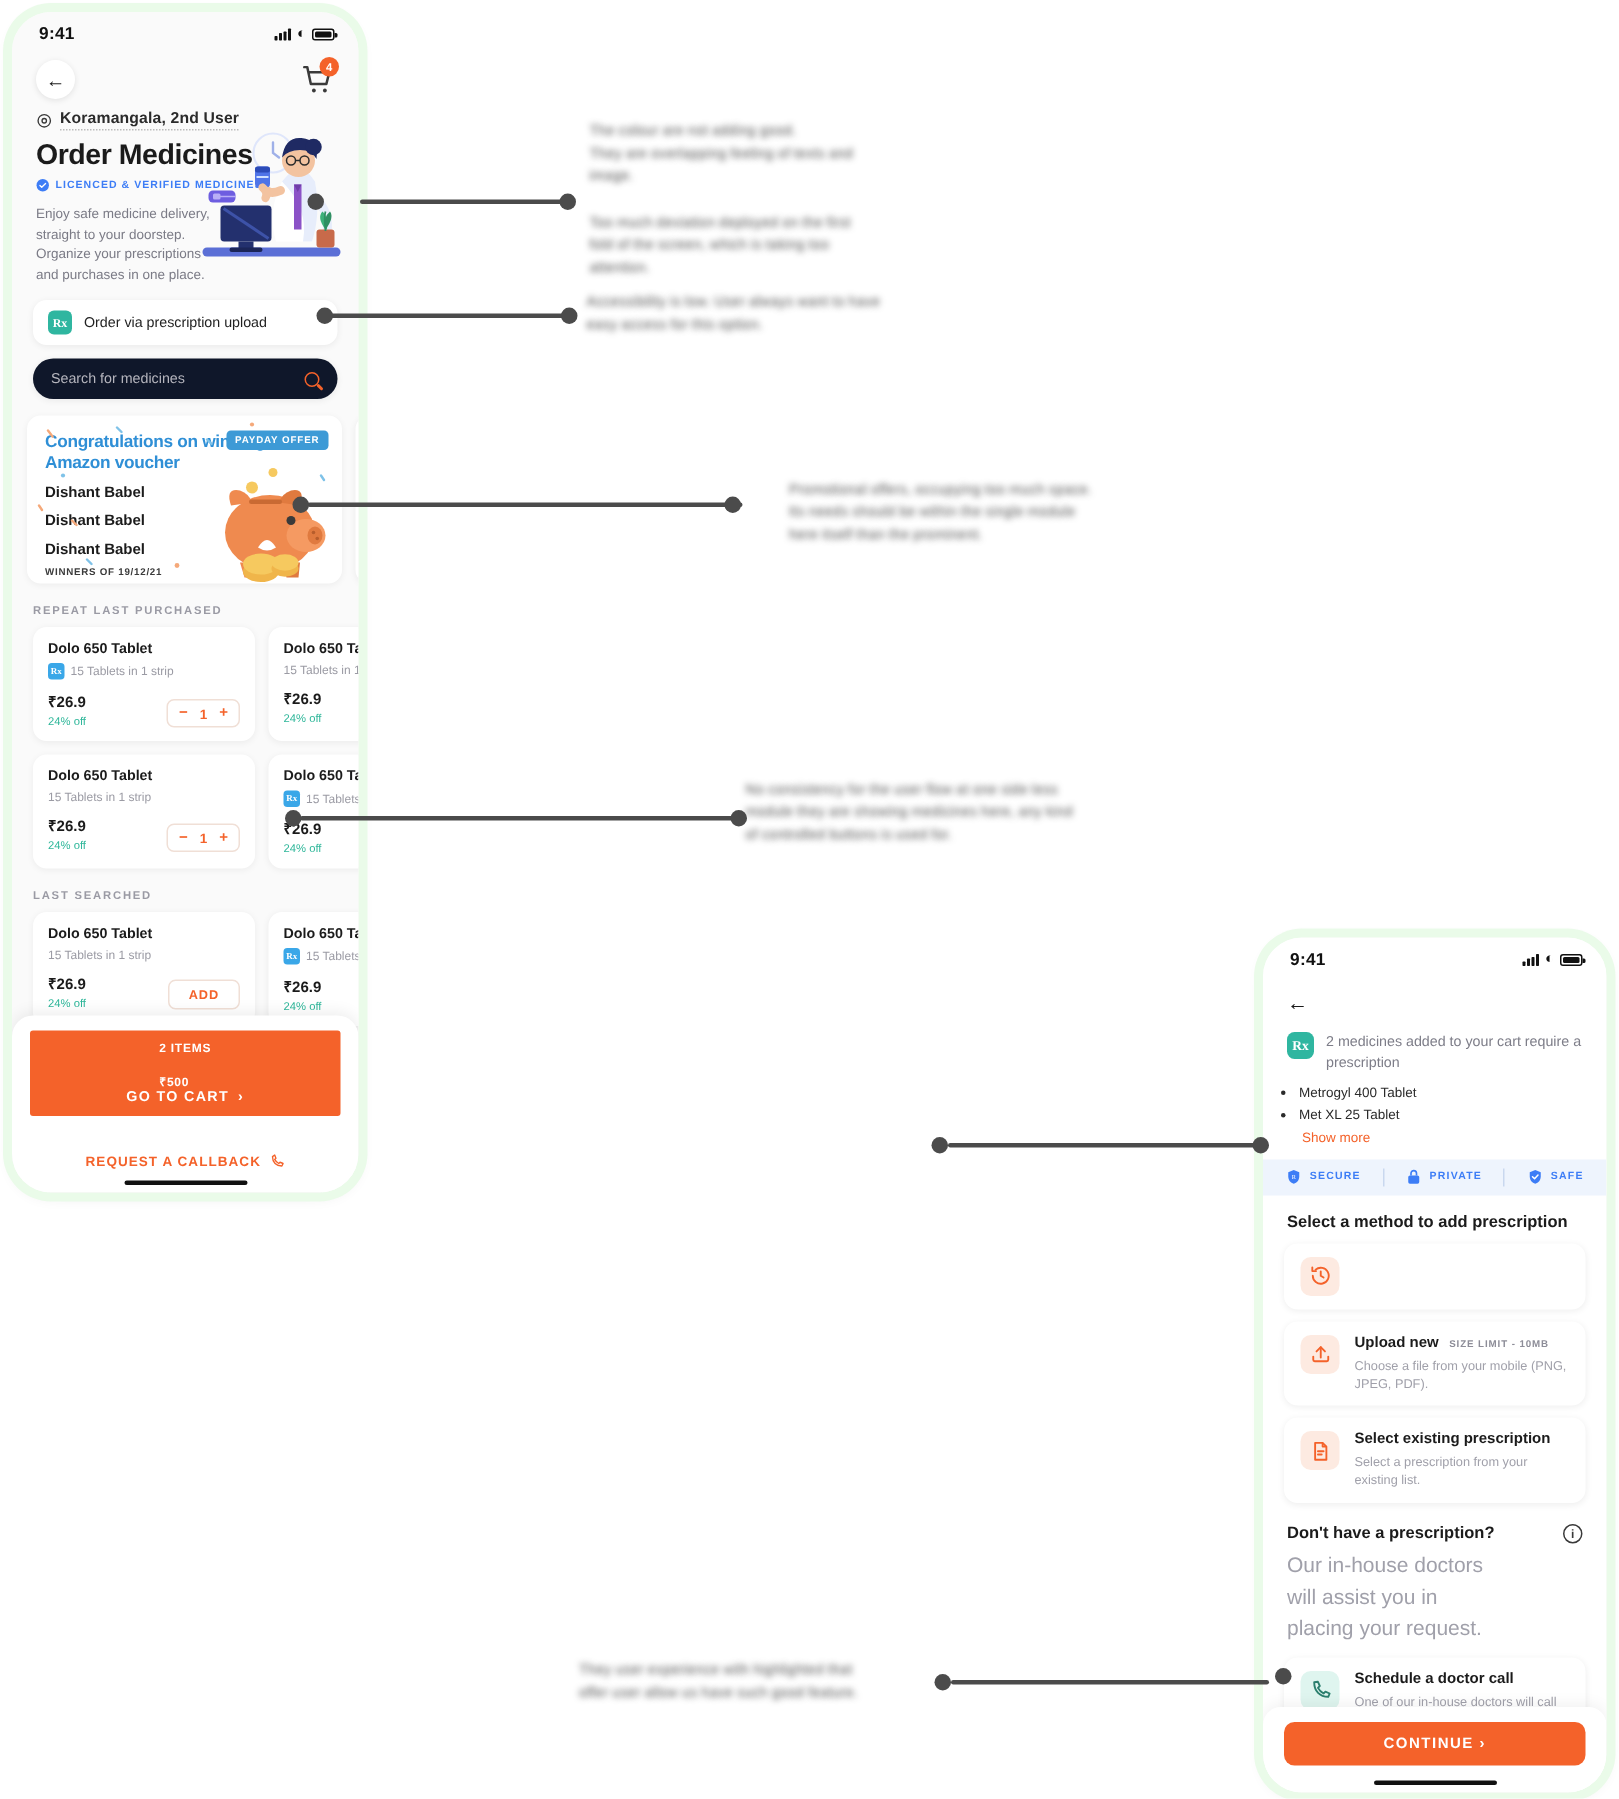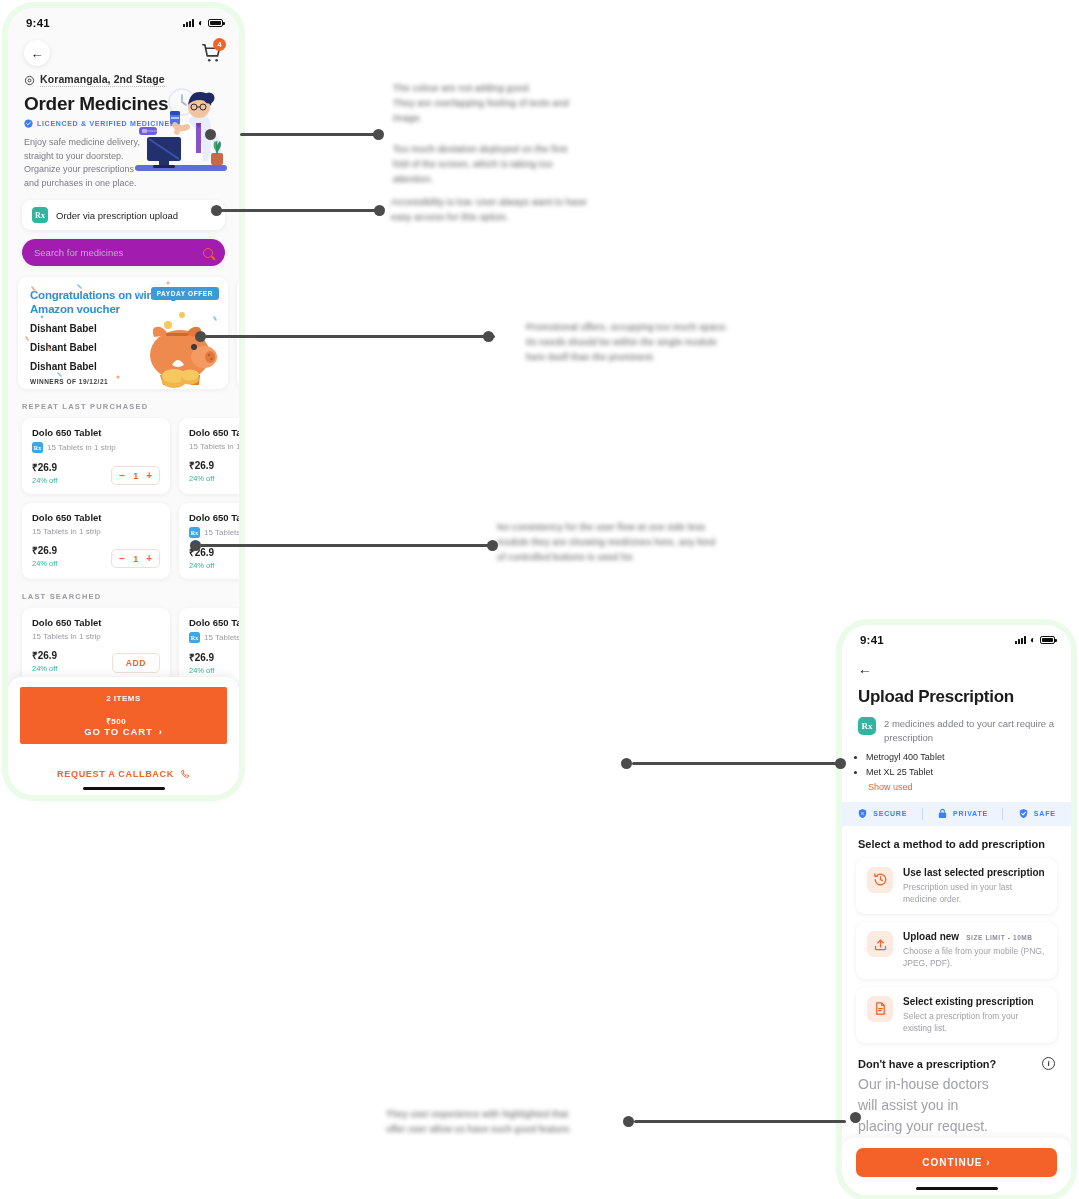--- a/index.html
+++ b/index.html
@@ -71,21 +71,21 @@
     display:flex; align-items:center; gap:8px;
   }
   .rxbadge {
     width:16px;height:16px;border-radius:4px;background:#2fb6a0;color:#fff;
     font-size:8px;font-weight:bold;display:flex;align-items:center;justify-content:center;
     font-family:"Liberation Serif", serif;
   }
   .rxcard-label { font-size:9.5px; color:#222; font-weight:500; }
 
   .searchbar {
-    margin: 9px 14px 0 14px; background:#a21caf; border-radius:16px;
+    margin: 9px 14px 0 14px; background:#0f172a; border-radius:16px;
     box-shadow:0 1px 5px rgba(0,0,0,.07); padding:8px 12px;
     display:flex; align-items:center; justify-content:space-between;
   }
   .searchbar span { font-size:9.5px; color:#b5b5bd; }
   .mag { width:10px;height:10px;border:1.6px solid #f4622a;border-radius:50%;position:relative; }
   .mag::after{content:"";position:absolute;right:-3.5px;bottom:-2.5px;width:4.5px;height:1.6px;background:#f4622a;transform:rotate(45deg);border-radius:1px;}
 
   
   .banners { margin-top:11px; padding-left:10px; display:flex; gap:9px; }
   .banner {
@@ -239,21 +239,21 @@
           </svg>
           <div class="cartbadge">4</div>
         </div>
       </div>
 
       <div class="loc">
         <svg width="11" height="11" viewBox="0 0 24 24" fill="none" stroke="#3a3a3a" stroke-width="2">
           <circle cx="12" cy="12" r="9"></circle>
             <circle cx="12" cy="12" r="3.2"></circle>
         </svg>
-        <div class="loc-text">Koramangala, 2nd Stage</div>
+        <div class="loc-text">Koramangala, 2nd User</div>
       </div>
 
       <div class="hero">
         <div class="h1">Order Medicines</div>
         <div class="verified">
           <svg width="9" height="9" viewBox="0 0 24 24" fill="#3d7df6">
             <circle cx="12" cy="12" r="11"></circle>
               <path d="M7 12.4l3.2 3.2L17 9" stroke="#fff" stroke-width="2.4" fill="none" stroke-linecap="round" stroke-linejoin="round"></path>
           </svg>
           <span>LICENCED &amp; VERIFIED MEDICINES</span>
@@ -484,32 +484,31 @@
             </span>
           <span class="wifi">◐</span>
           <span class="batt"></span>
         </div>
       </div>
 
       <div style="padding:9px 16px 0 16px;">
         <span style="font-size:14px;color:#1a1a1a;">←</span>
       </div>
 
-      <div class="p2-h1">Upload Prescription</div>
 
       <div class="p2-req">
         <div class="p2-rxbadge">Rx</div>
         <div class="p2-reqtext">2 medicines added to your cart require a prescription</div>
       </div>
 
       <ul class="medlist">
         <li>Metrogyl 400 Tablet</li>
         <li>Met XL 25 Tablet</li>
       </ul>
-      <a class="showmore">Show used</a>
+      <a class="showmore">Show more</a>
 
       <div class="trust">
         <div class="trust-item">
           <svg width="11" height="11" viewBox="0 0 24 24" fill="#3d7df6">
             <path d="M12 2l8 3.4v6.2c0 5.4-3.5 9.4-8 10.4-4.5-1-8-5-8-10.4V5.4z"></path>
             <text x="12" y="15" font-size="9" fill="#fff" text-anchor="middle" font-family="Liberation Serif, serif">R</text>
           </svg>
           <span>SECURE</span>
         </div>
         <div class="trust-sep"></div>
@@ -532,26 +531,20 @@
 
       <div class="p2-sec">Select a method to add prescription</div>
 
       <div class="mcard">
         <div class="micon">
           <svg width="15" height="15" viewBox="0 0 24 24" fill="none" stroke="#f4622a" stroke-width="2">
             <path d="M3.5 12a8.5 8.5 0 103-6.5" stroke-linecap="round"></path>
             <path d="M3 3v4h4" stroke-linecap="round" stroke-linejoin="round"></path>
             <path d="M12 7.5V12l3 1.8" stroke-linecap="round"></path>
           </svg>
-        </div>
-        <div>
-          <div class="mtitle">
-            <span>Use last selected prescription</span>
-          </div>
-          <div class="mdesc">Prescription used in your last medicine order.</div>
         </div>
       </div>
 
       <div class="mcard">
         <div class="micon">
           <svg width="15" height="15" viewBox="0 0 24 24" fill="none" stroke="#f4622a" stroke-width="2">
             <path d="M12 16V5" stroke-linecap="round"></path>
             <path d="M7.5 9.5L12 5l4.5 4.5" stroke-linecap="round" stroke-linejoin="round"></path>
             <path d="M4 15v3.5a1.5 1.5 0 001.5 1.5h13a1.5 1.5 0 001.5-1.5V15" stroke-linecap="round"></path>
           </svg>

